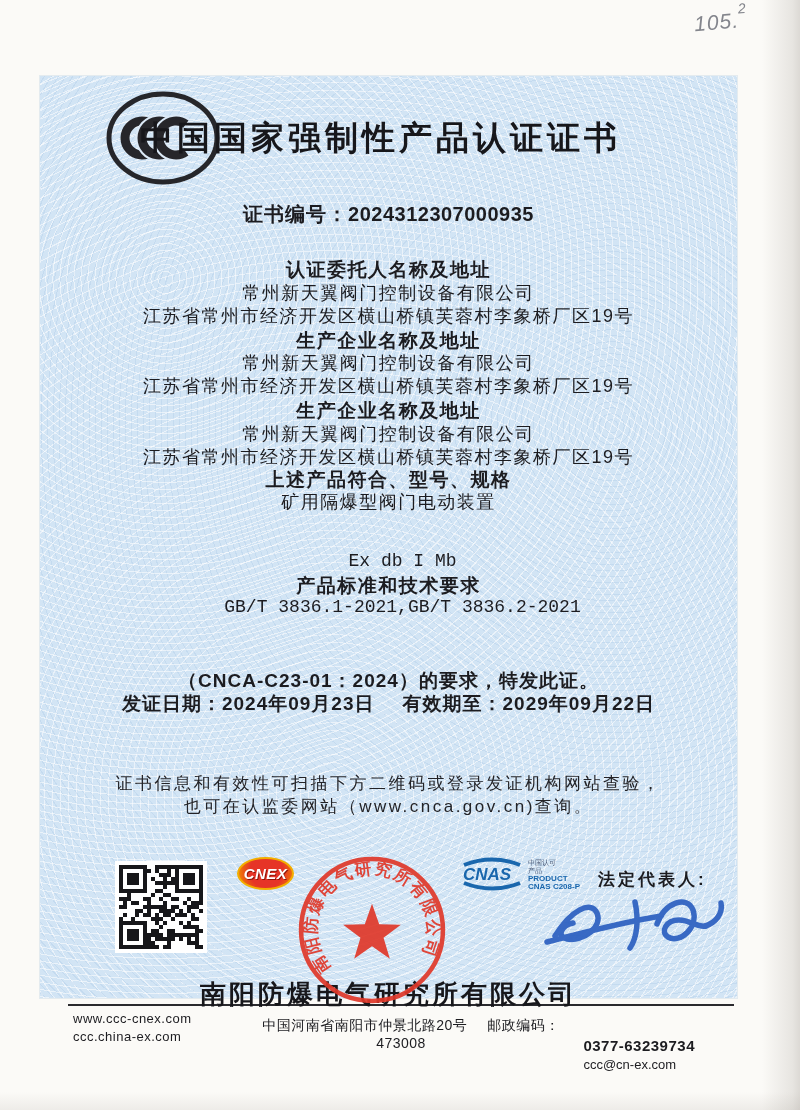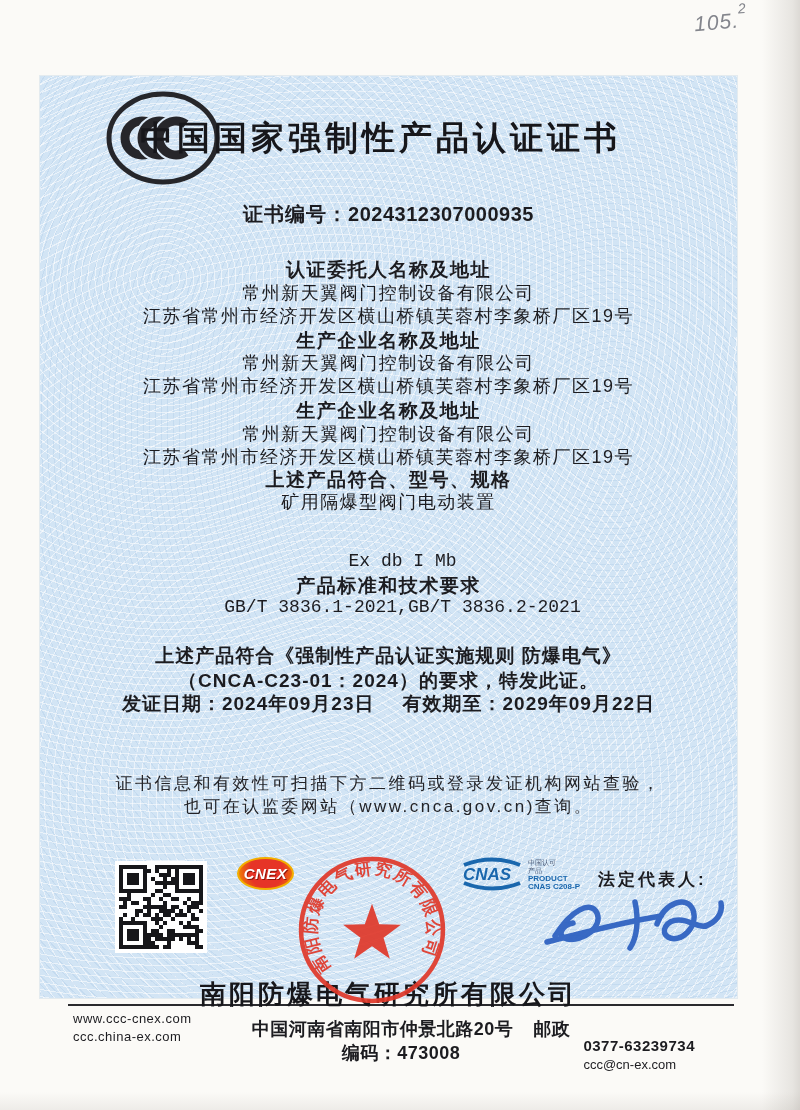--- a/index.html
+++ b/index.html
@@ -86,21 +86,21 @@
   
   .issuer {
     top:901px; z-index:1;
     font-size:26px; font-weight:bold; letter-spacing:3px; color:#17171b;
   }
   .foot-rule {
     position:absolute; left:28px; right:3px; top:928px;
     border-top:2px solid #2a2a2e;
   }
   .foot-left { position:absolute; left:33px; top:934px; font-size:13px; line-height:18px; letter-spacing:.5px; }
-  .foot-center { position:absolute; left:200px; right:165px; top:941px; text-align:center; font-size:18px; font-weight:bold; letter-spacing:.5px; }
+  .foot-center { position:absolute; left:200px; right:165px; top:941px; text-align:center; font-size:14px; font-weight:normal; letter-spacing:.5px; }
   .foot-center span { margin:0 10px; }
   .foot-right { position:absolute; right:42px; top:960px; font-size:13px; line-height:19px; }
   .foot-right .phone { font-size:15px; font-weight:bold; letter-spacing:.5px; }
 </style>
 </head>
 <body>
 
 <div class="page-note">
   <span>105.</span><sup>2</sup>
 </div>
@@ -135,21 +135,20 @@
   <div class="abs t-line" style="top:346px">常州新天翼阀门控制设备有限公司</div>
   <div class="abs t-line" style="top:369px">江苏省常州市经济开发区横山桥镇芙蓉村李象桥厂区19号</div>
 
   <div class="abs h-line" style="top:391px">上述产品符合、型号、规格</div>
   <div class="abs t-line" style="top:414px">矿用隔爆型阀门电动装置</div>
   <div class="abs mono-line" style="top:475px">Ex db I Mb</div>
 
   <div class="abs h-line" style="top:497px">产品标准和技术要求</div>
   <div class="abs mono-line" style="top:521px">GB/T 3836.1-2021,GB/T 3836.2-2021</div>
 
-  <div class="abs decl" style="top:567px">上述产品符合《强制性产品认证实施规则 防爆电气》</div>
   <div class="abs decl" style="top:592px">（CNCA-C23-01：2024）的要求，特发此证。</div>
   <div class="abs decl dates" style="top:615px">
     <span>发证日期：2024年09月23日</span><span>有效期至：2029年09月22日</span>
   </div>
 
   <div class="abs notice-line" style="top:696px">证书信息和有效性可扫描下方二维码或登录发证机构网站查验，</div>
   <div class="abs notice-line" style="top:719px">也可在认监委网站（www.cnca.gov.cn)查询。</div>
 
   <div class="qr"><svg viewBox="0 0 21 21" width="84" height="84" shape-rendering="crispEdges" fill="#17171a">
         <rect x="0" y="0" width="1" height="1"></rect>

